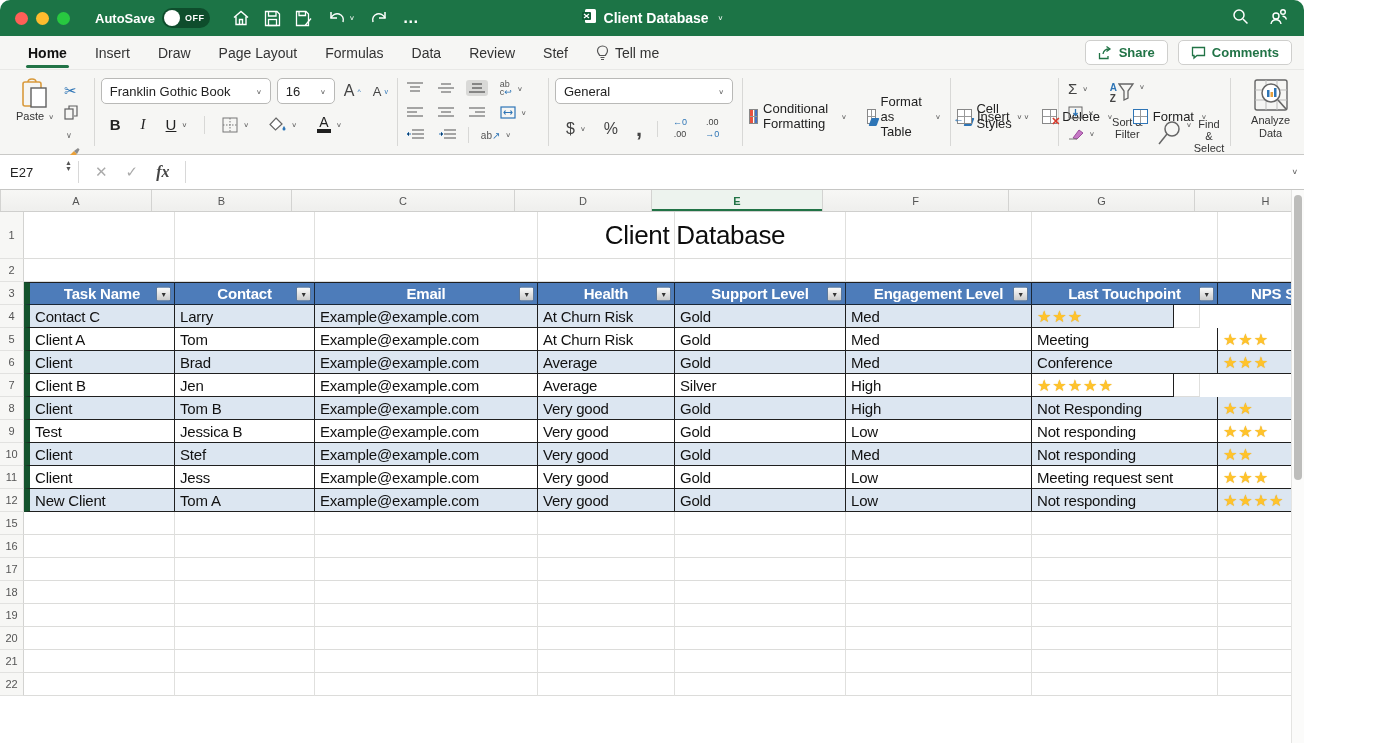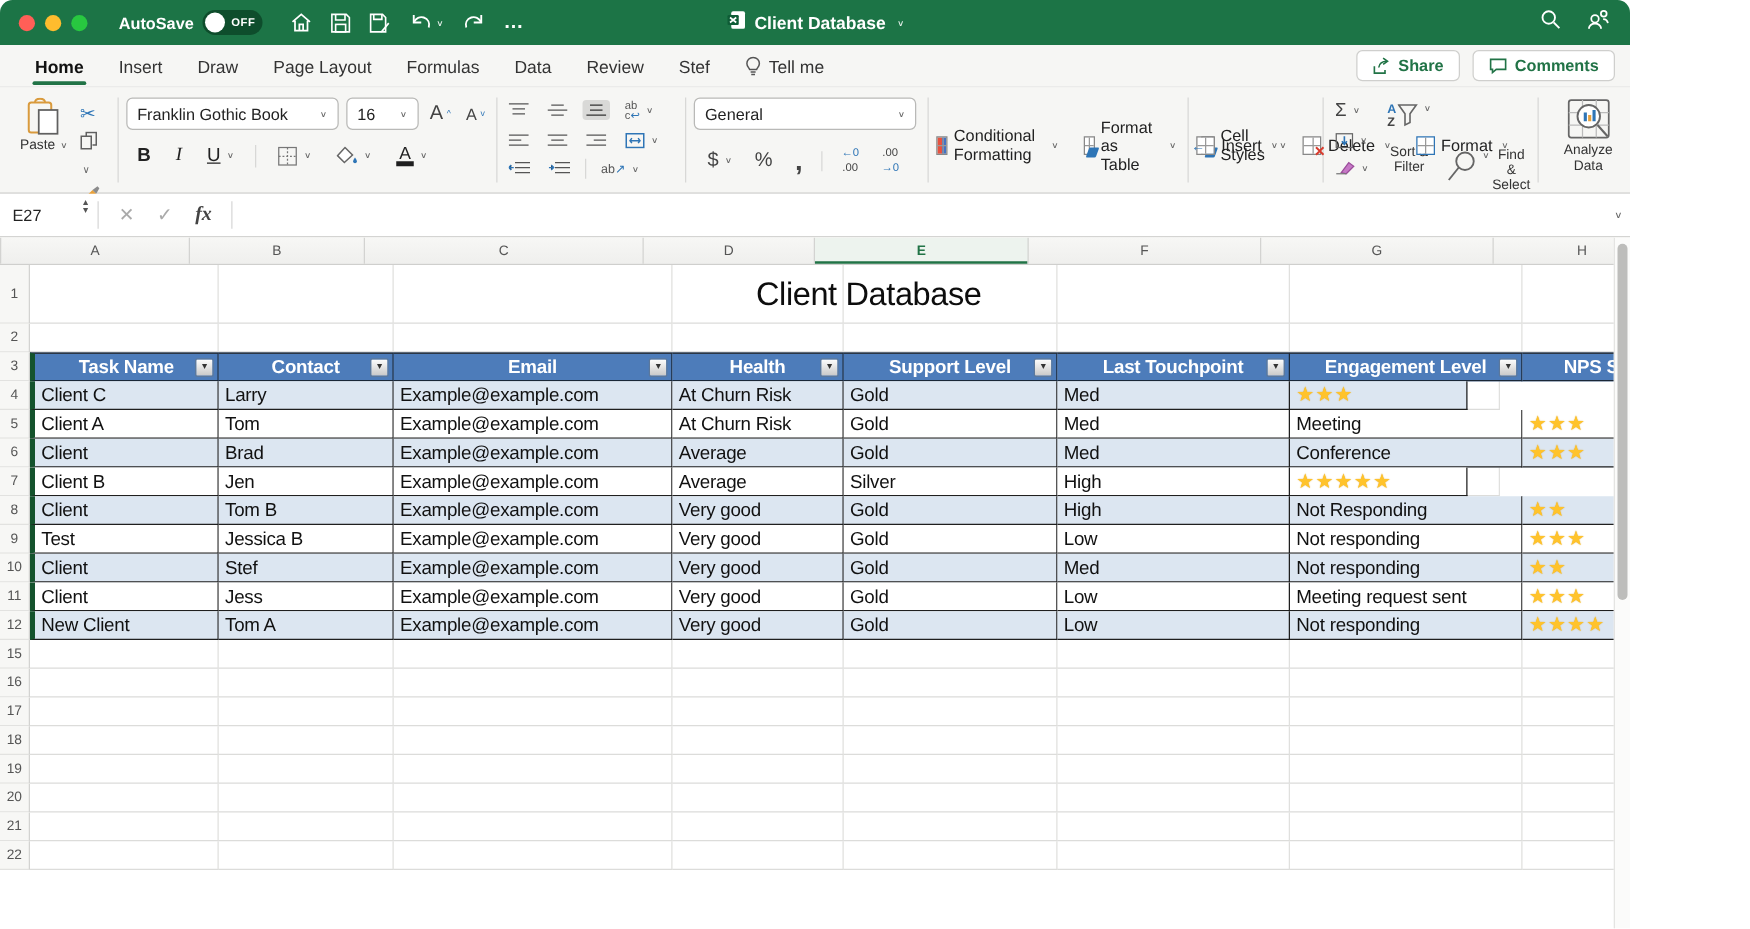--- a/index.html
+++ b/index.html
@@ -76,21 +76,21 @@
   .corner::after { content:""; position:absolute; right:2px; bottom:2px; border-left:9px solid transparent; border-bottom:9px solid #C8C8C6; }
   .colh { font-size:11px; color:#555; display:flex; align-items:center; justify-content:center; border-right:1px solid #D3D3D1; }
   .colh.colsel { color:#217346; font-weight:bold; background:#EDF3EE; box-shadow:inset 0 -2px 0 #217346; }
   .row { display:flex; }
   .rowh { width:24px; font-size:11px; color:#555; display:flex; align-items:center; justify-content:center; border-right:1px solid #D3D3D1; border-bottom:1px solid #E2E2E0; background:#F7F7F5; flex:0 0 24px; }
   .cell { overflow:hidden; white-space:nowrap; font-size:15px; letter-spacing:-0.2px; color:#111; display:flex; align-items:center; }
   .cell.empty { border-right:1px solid #E0E0DE; border-bottom:1px solid #DCDCDA; }
   .cell.td { padding-left:5px; border-right:1px solid #1F1F1F; border-bottom:1px solid #1F1F1F; background:#fff; position:relative; }
   .cell.td.band { background:#DCE6F1; }
   .cell.th { background:#4D7CBA; color:#fff; font-weight:bold; justify-content:center; border-right:1px solid #1A2737; border-bottom:1px solid #1A2737; border-top:1px solid #1F1F1F; position:relative; font-size:15px; }
-  .row > div:nth-child(2).td, .row > div:nth-child(2).th { border-left:4px solid #14532d; }
+  .row > div:nth-child(2).td, .row > div:nth-child(2).th { border-left:6px solid #14532d; }
   .filterbtn { position:absolute; right:3px; top:50%; transform:translateY(-50%); width:15px; height:15px; background:linear-gradient(#FDFDFD,#C9C9C9); border:1px solid #5B789C; border-radius:2px; display:flex; align-items:center; justify-content:center; }
   .filterbtn::after { content:"▼"; font-size:7px; color:#333; }
   .starcell { color:#FFC32B; text-shadow:0 0 1px #D99A12; font-size:16px; letter-spacing:1px; }
   .resize-handle { position:absolute; right:0; bottom:0; border-left:7px solid transparent; border-bottom:7px solid #2E75B6; }
   .sheet-title { position:absolute; left:495px; top:30px; width:400px; text-align:center; font-size:26px; font-weight:500; color:#0D0D0D; letter-spacing:-0.3px; }
   .vscroll { position:absolute; top:0; right:0; bottom:0; width:13px; background:#FBFBFA; border-left:1px solid #E4E4E2; }
   .vthumb { position:absolute; top:5px; left:2px; width:8px; height:285px; background:#BDBDBB; border-radius:4px; }
 </style>
 </head>
 <body>
@@ -566,36 +566,36 @@
           </div>
           <div class="cell th" style="width: 137px; flex: 0 0 137px;">
             <span style="overflow: hidden; white-space: nowrap; max-width: 113px;">Health</span>
             <span class="filterbtn"></span>
           </div>
           <div class="cell th" style="width: 171px; flex: 0 0 171px;">
             <span style="overflow: hidden; white-space: nowrap; max-width: 147px;">Support Level</span>
             <span class="filterbtn"></span>
           </div>
           <div class="cell th" style="width: 186px; flex: 0 0 186px;">
-            <span style="overflow: hidden; white-space: nowrap; max-width: 162px;">Last Touchpoint</span>
+            <span style="overflow: hidden; white-space: nowrap; max-width: 162px;">Engagement Level</span>
             <span class="filterbtn"></span>
           </div>
           <div class="cell th" style="width: 186px; flex: 0 0 186px;">
-            <span style="overflow: hidden; white-space: nowrap; max-width: 162px;">Engagement Level</span>
+            <span style="overflow: hidden; white-space: nowrap; max-width: 162px;">Last Touchpoint</span>
             <span class="filterbtn"></span>
           </div>
           <div class="cell th" style="width: 142px; flex: 0 0 142px;">
             <span style="overflow: hidden; white-space: nowrap; max-width: 118px;">NPS Score</span>
             <span class="filterbtn"></span>
           </div>
           <div class="cell empty" style="width: 26px; flex: 0 0 26px;"></div>
         </div>
         <div class="row" style="height: 23px;">
           <div class="rowh">4</div>
-          <div class="cell td band" style="width: 151px; flex: 0 0 151px;">Client C</div>
+          <div class="cell td band" style="width: 151px; flex: 0 0 151px;">Contact C</div>
           <div class="cell td band" style="width: 140px; flex: 0 0 140px;">Larry</div>
           <div class="cell td band" style="width: 223px; flex: 0 0 223px;">Example@example.com</div>
           <div class="cell td band" style="width: 137px; flex: 0 0 137px;">At Churn Risk</div>
           <div class="cell td band" style="width: 171px; flex: 0 0 171px;">Gold</div>
           <div class="cell td band" style="width: 186px; flex: 0 0 186px;">Med</div>
           <div class="cell td band starcell" style="width: 142px; flex: 0 0 142px;">★★★</div>
           <div class="cell empty" style="width: 26px; flex: 0 0 26px;"></div>
         </div>
         <div class="row" style="height: 23px;">
           <div class="rowh">5</div>

